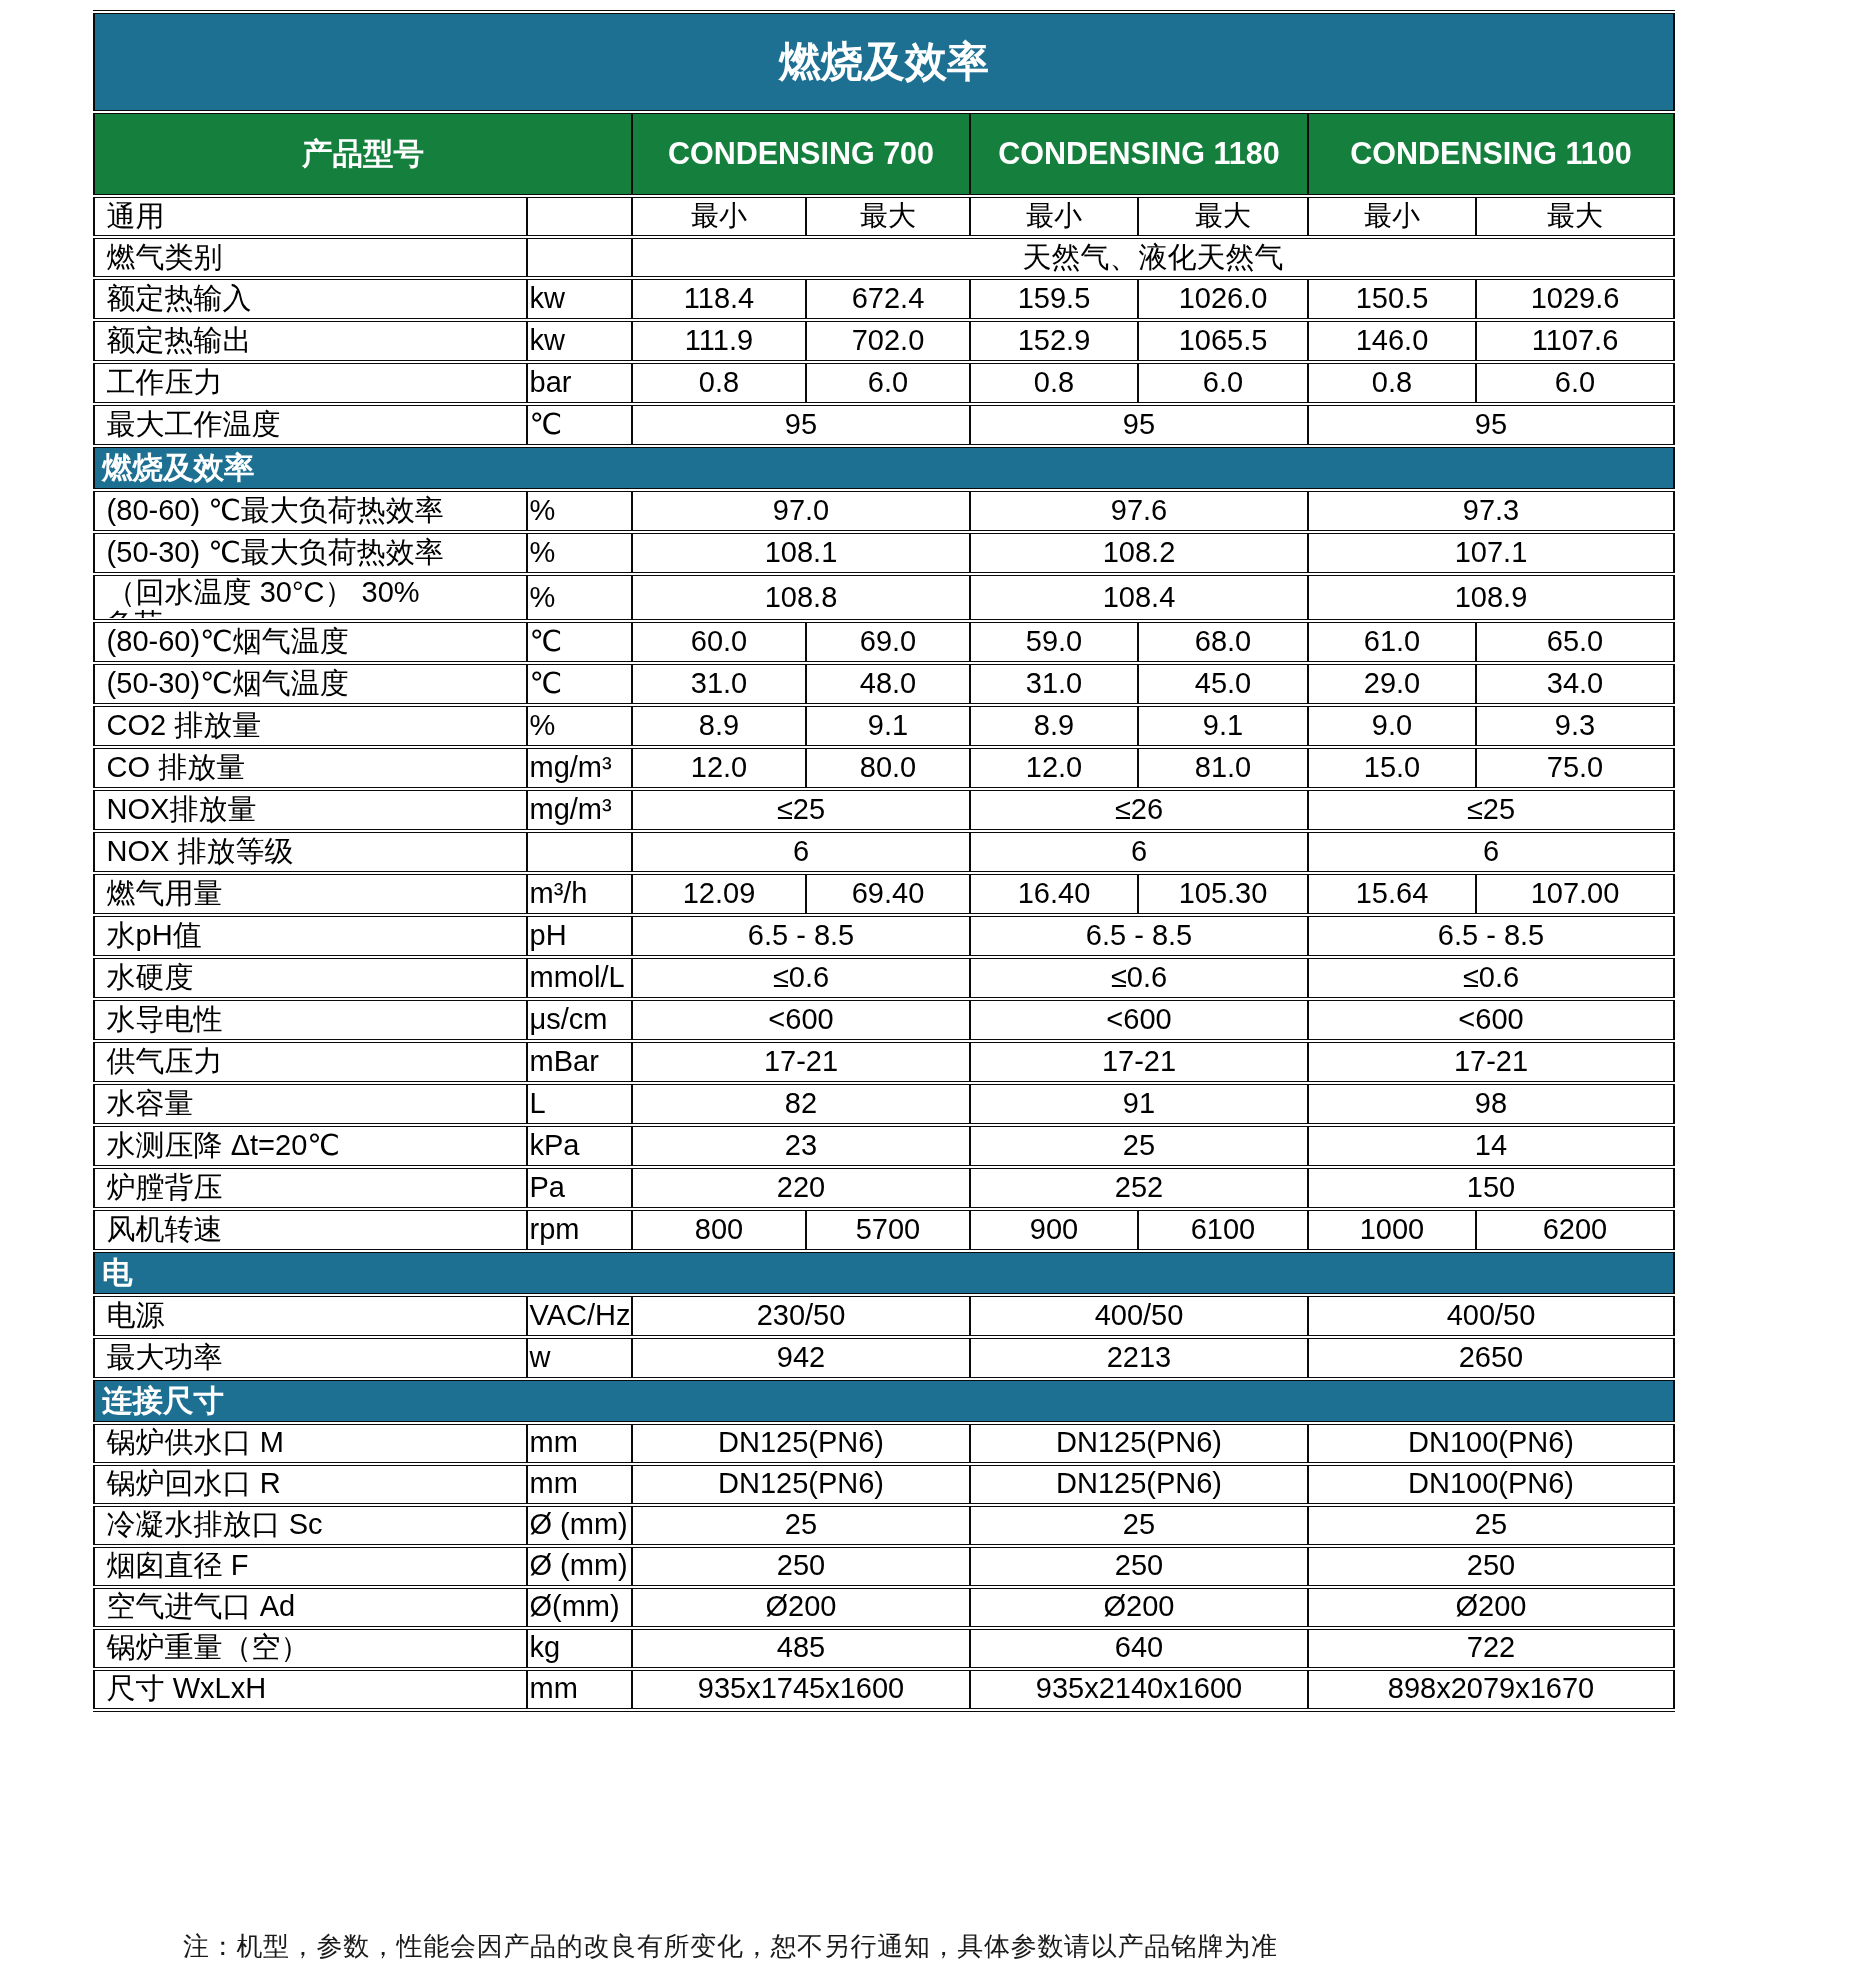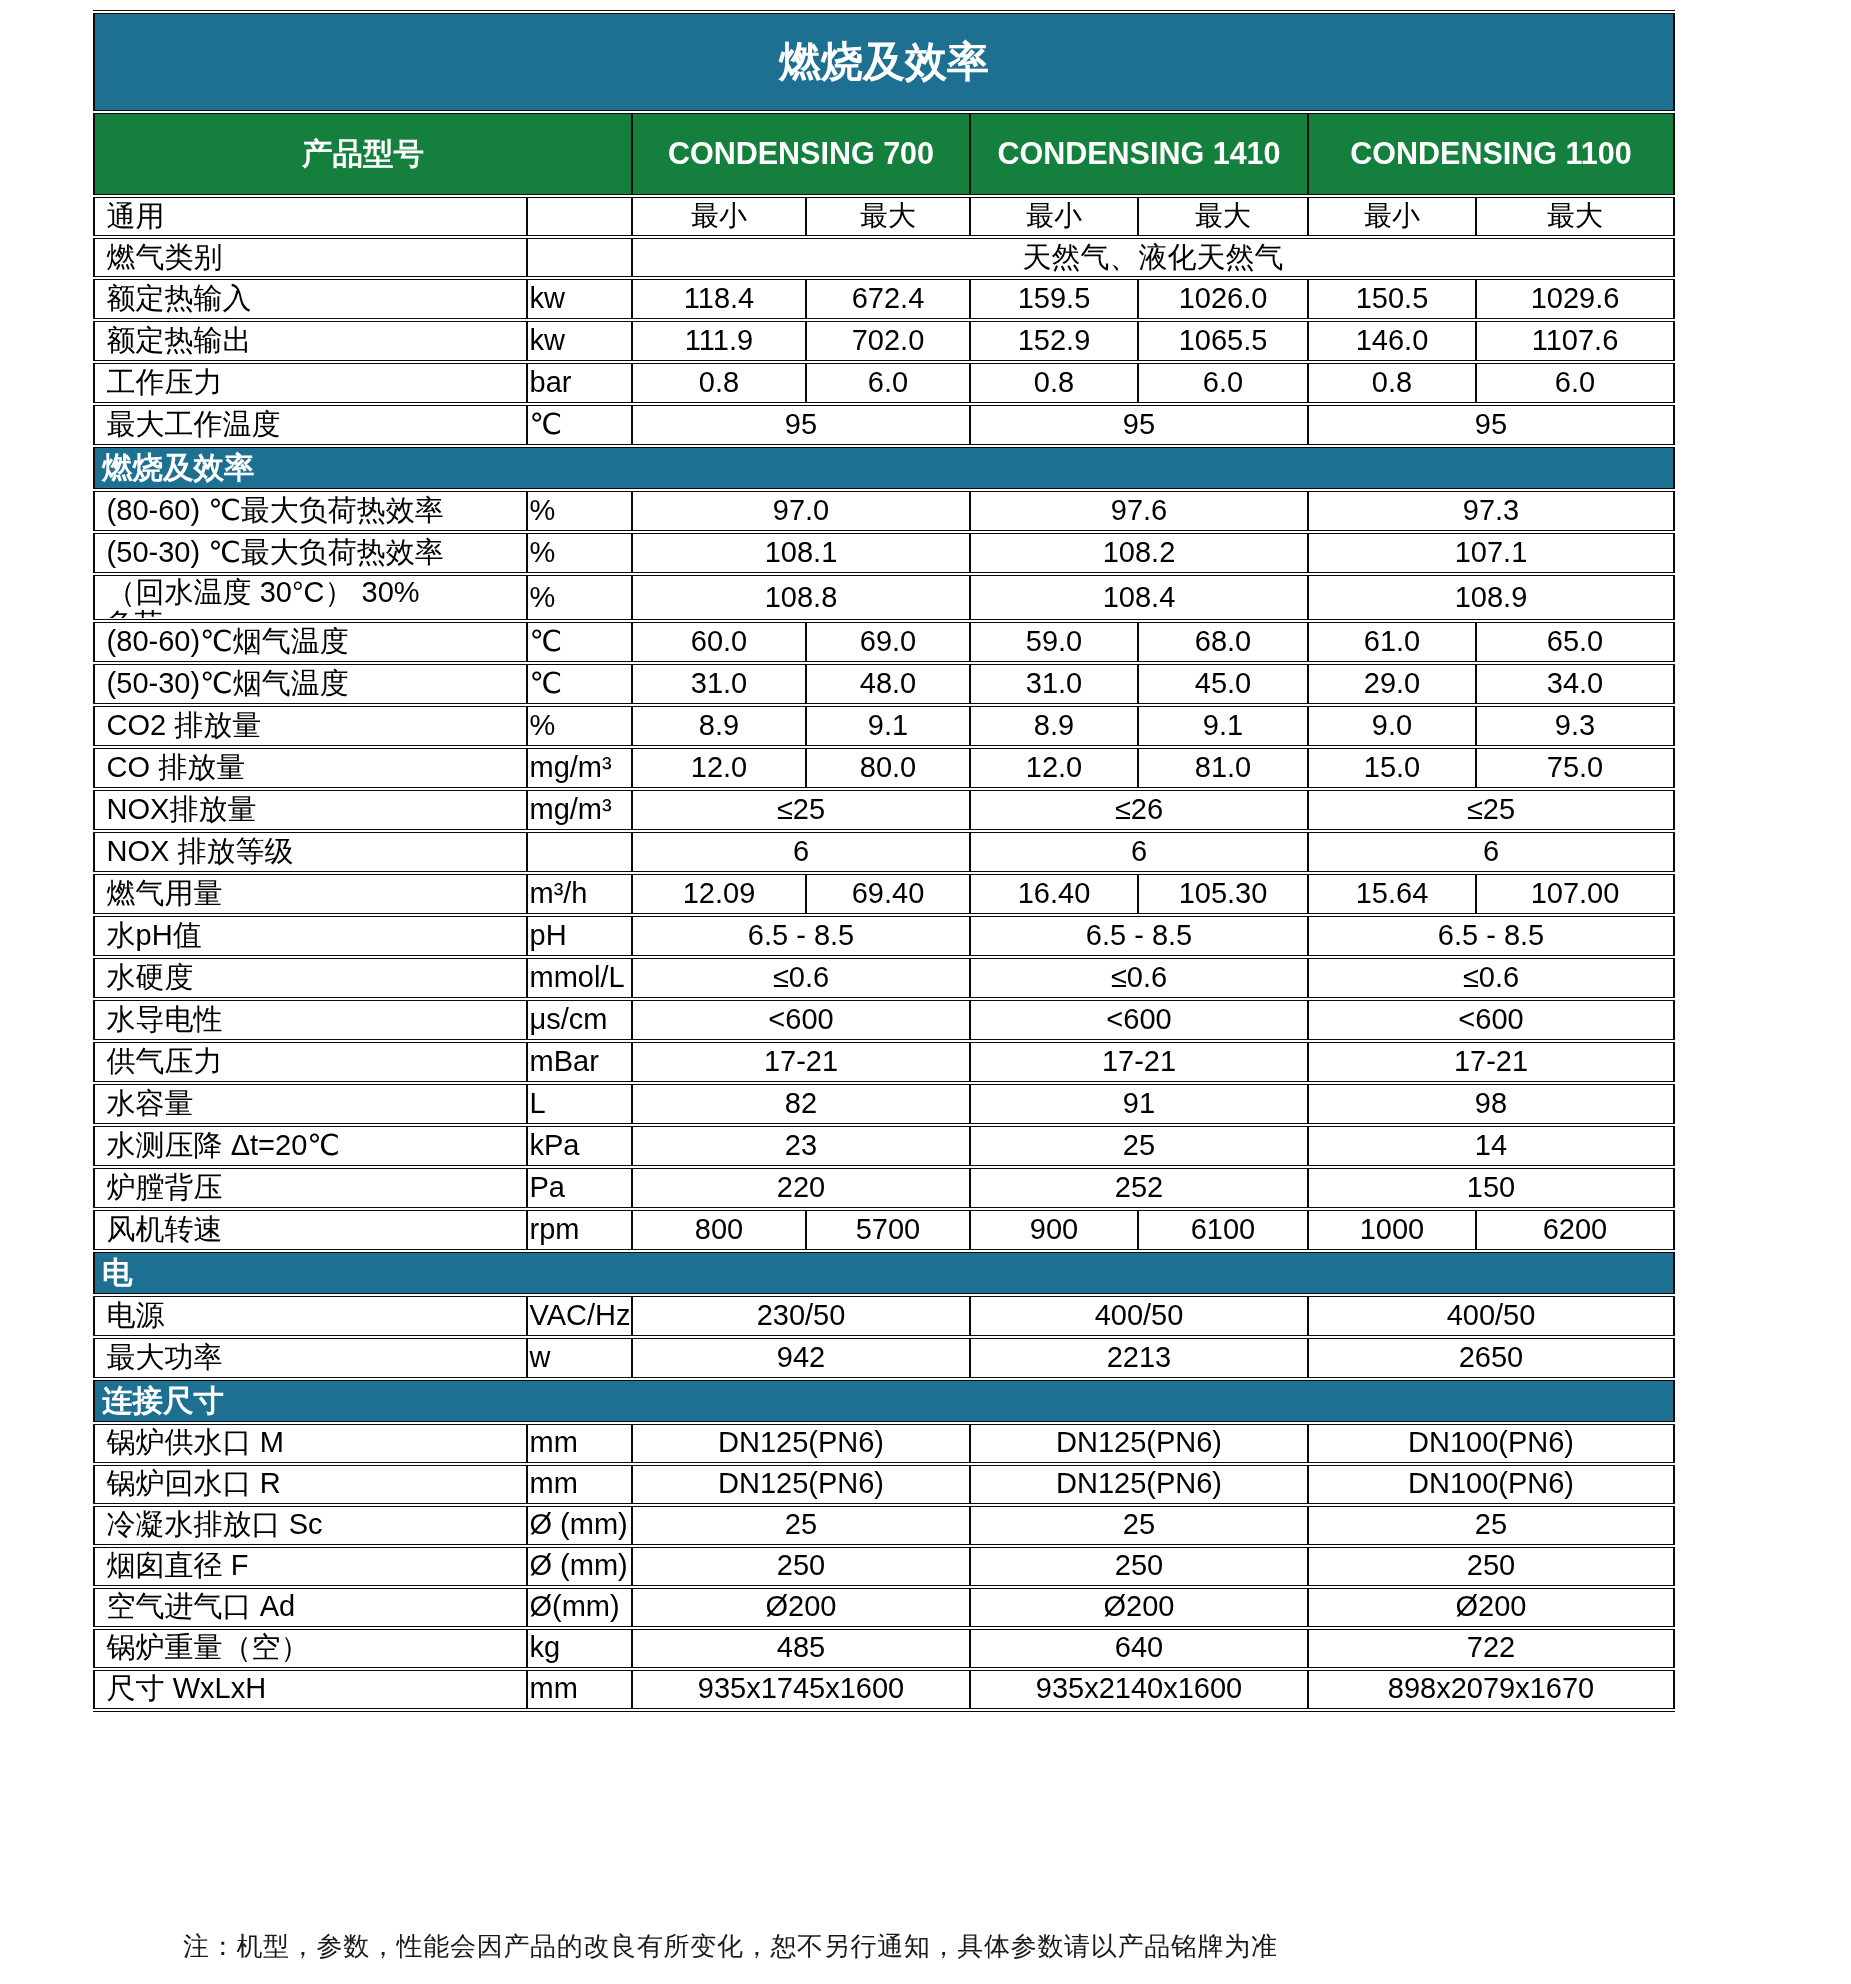--- a/index.html
+++ b/index.html
@@ -65,21 +65,21 @@
   </colgroup>
 
   <tbody>
       <tr class="title-row">
     <td class="title-cell" colspan="8">燃烧及效率</td>
   </tr>
 
   <tr class="hdr">
     <td class="model" colspan="2">产品型号</td>
     <td class="model" colspan="2">CONDENSING 700</td>
-    <td class="model" colspan="2">CONDENSING 1410</td>
+    <td class="model" colspan="2">CONDENSING 1180</td>
     <td class="model" colspan="2">CONDENSING 1100</td>
   </tr>
 
   <tr class="sub">
     <td class="lbl">通用</td>
     <td class="unit"></td>
     <td class="mm">最小</td>
     <td class="mm">最大</td>
     <td class="mm">最小</td>
     <td class="mm">最大</td>

